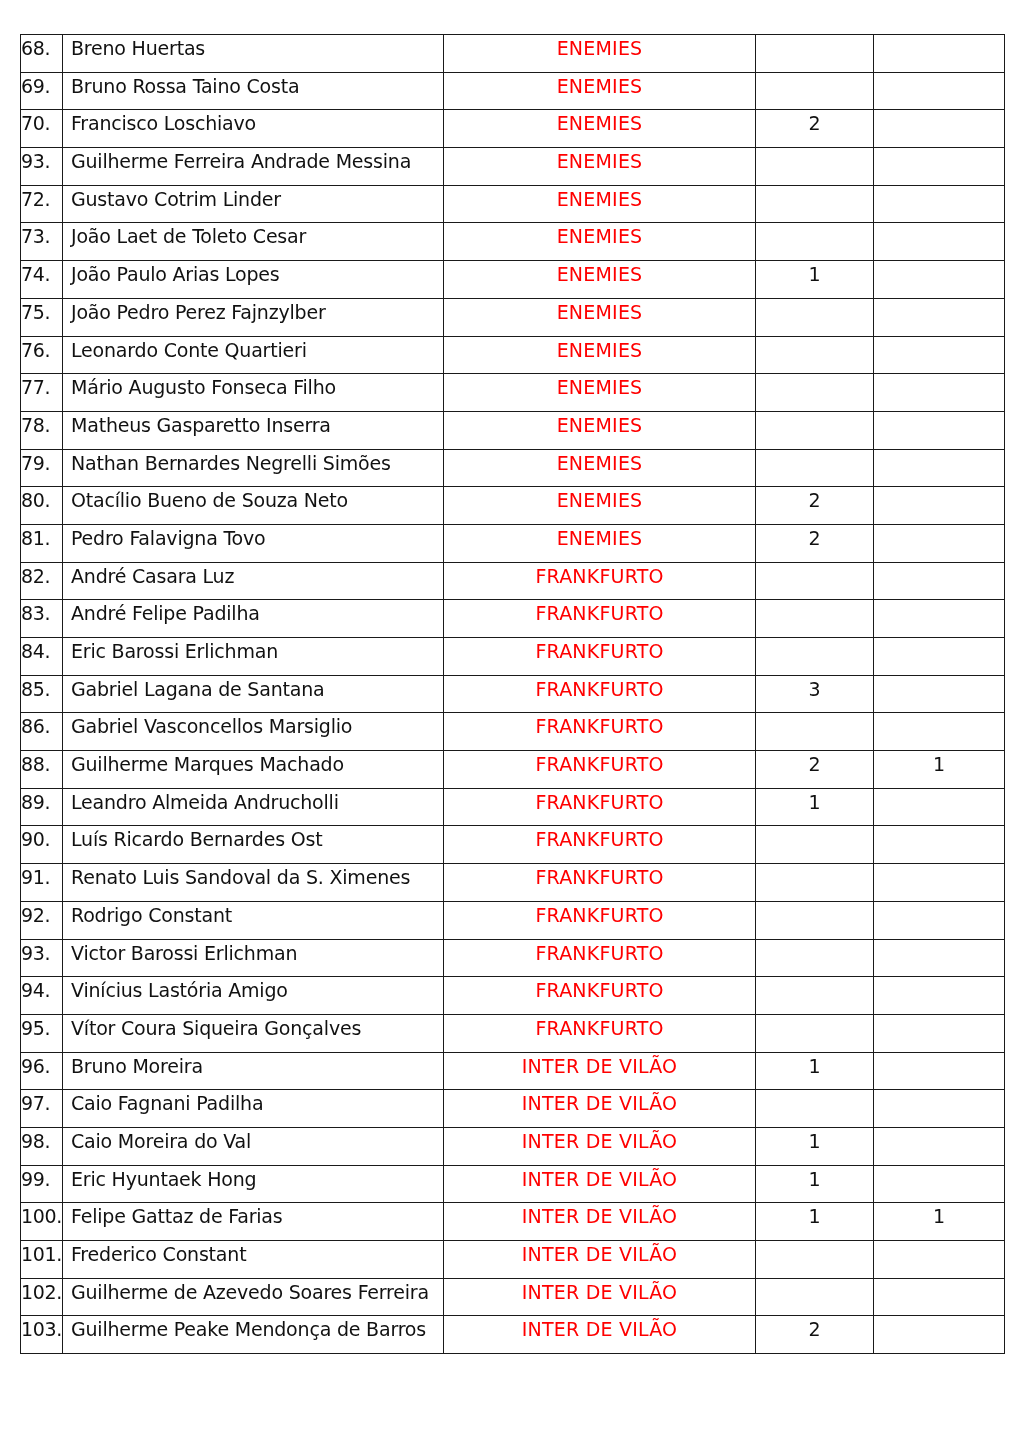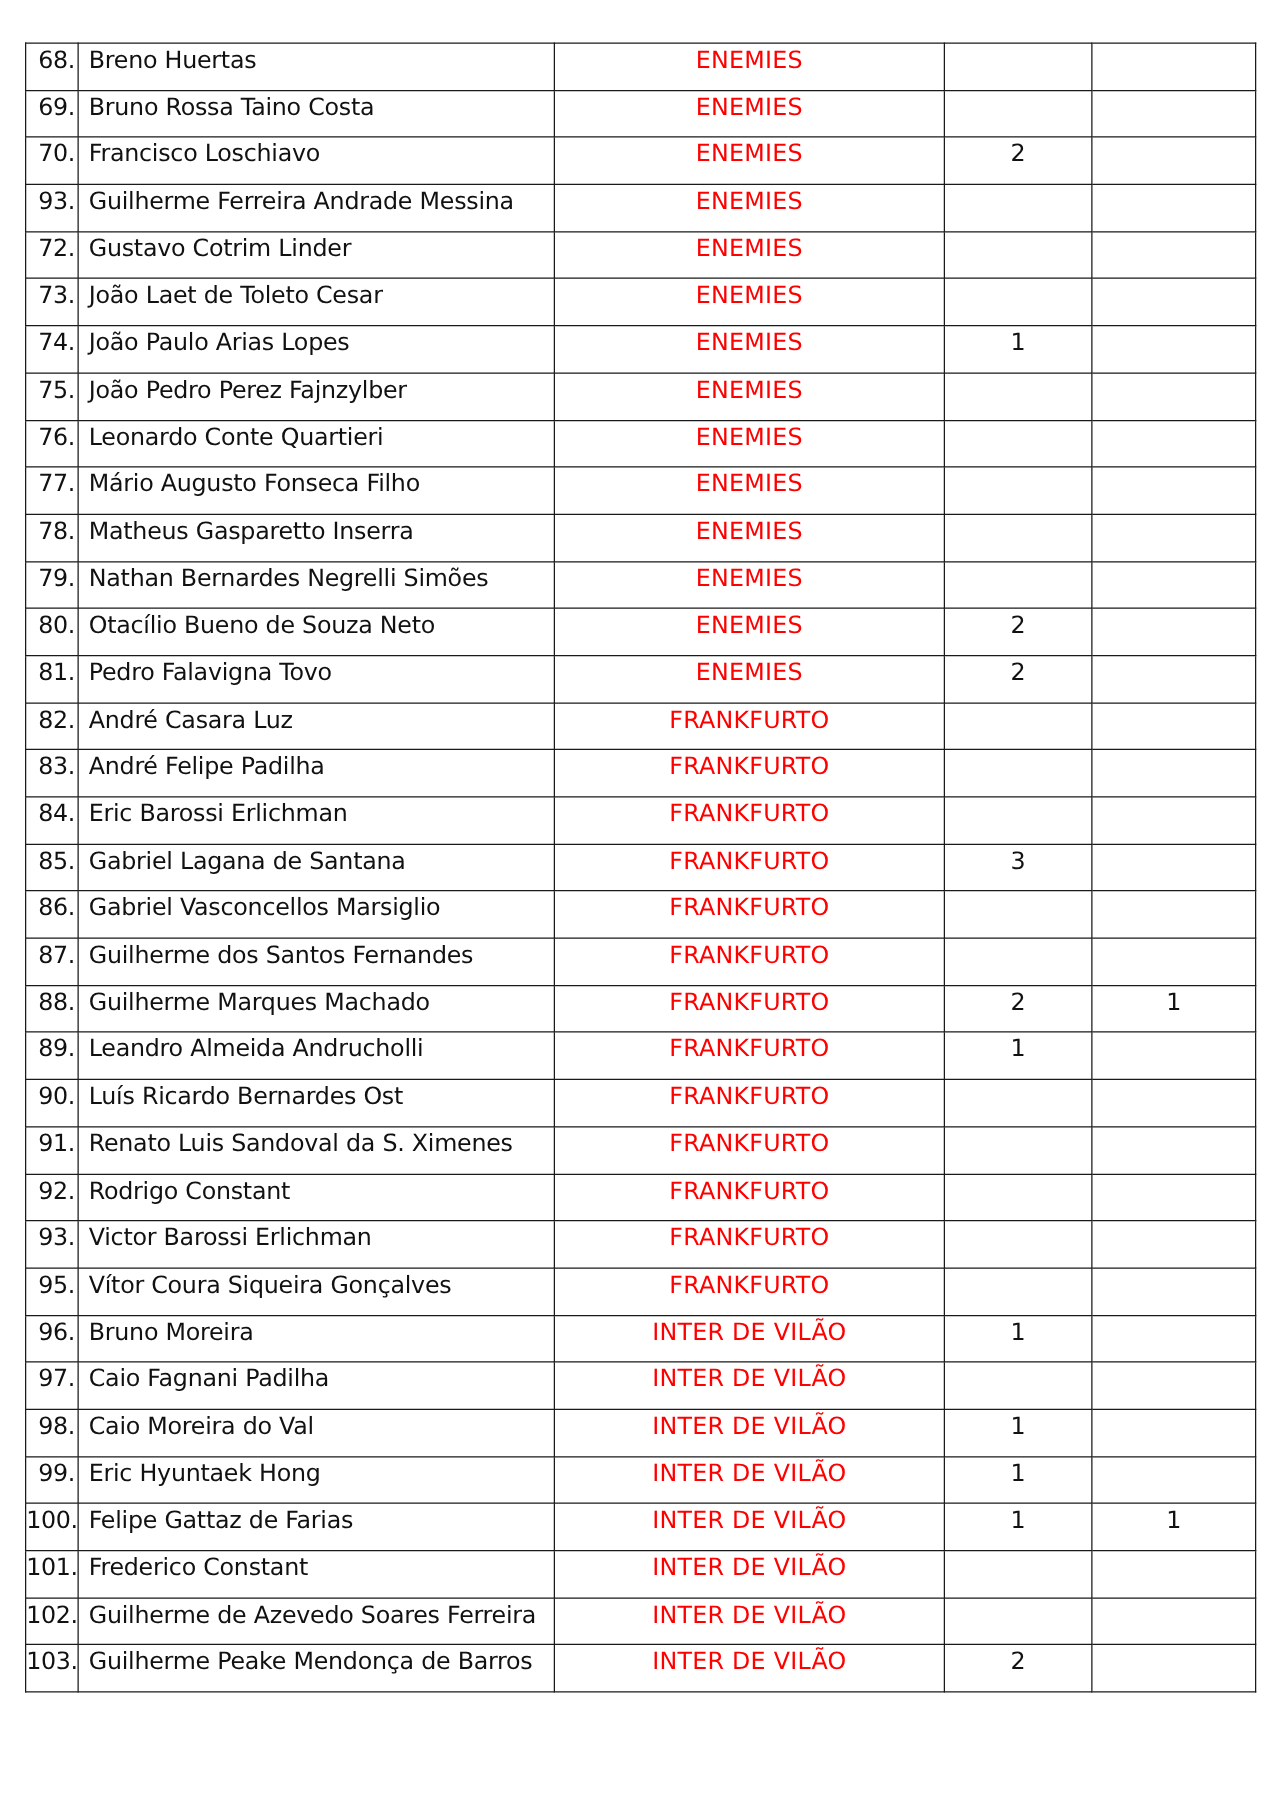--- a/index.html
+++ b/index.html
@@ -22,21 +22,21 @@
       line-height: 26px;
       color: #111;
       white-space: nowrap;
       overflow: hidden;
     }
     col.c-num { width: 42px; }
     col.c-name { width: 381px; }
     col.c-team { width: 312px; }
     col.c-v1 { width: 118px; }
     col.c-v2 { width: 131px; }
-    td.num { text-align: right; padding-right: 2px !important; letter-spacing: -0.3px; margin-left: 17px; }
+    td.num { padding-right: 2px !important; letter-spacing: -0.3px; margin-left: 17px; }
     td.name { padding-left: 8px !important; letter-spacing: -0.2px; }
     td.team { text-align: center; font-weight: normal; color: #ff0000 !important; letter-spacing: 0.2px; }
     td.v1, td.v2 { text-align: center; }
   </style>
 </head>
 <body>
 
 <table id="roster">
   <colgroup>
     <col class="c-num">
@@ -173,27 +173,20 @@
         <td class="v2"></td>
       </tr>
       <tr>
         <td class="num">86.</td>
         <td class="name">Gabriel Vasconcellos Marsiglio</td>
         <td class="team">FRANKFURTO</td>
         <td class="v1"></td>
         <td class="v2"></td>
       </tr>
       <tr>
-        <td class="num">87.</td>
-        <td class="name">Guilherme dos Santos Fernandes</td>
-        <td class="team">FRANKFURTO</td>
-        <td class="v1"></td>
-        <td class="v2"></td>
-      </tr>
-      <tr>
         <td class="num">88.</td>
         <td class="name">Guilherme Marques Machado</td>
         <td class="team">FRANKFURTO</td>
         <td class="v1">2</td>
         <td class="v2">1</td>
       </tr>
       <tr>
         <td class="num">89.</td>
         <td class="name">Leandro Almeida Andrucholli</td>
         <td class="team">FRANKFURTO</td>
@@ -217,20 +210,27 @@
       <tr>
         <td class="num">92.</td>
         <td class="name">Rodrigo Constant</td>
         <td class="team">FRANKFURTO</td>
         <td class="v1"></td>
         <td class="v2"></td>
       </tr>
       <tr>
         <td class="num">93.</td>
         <td class="name">Victor Barossi Erlichman</td>
+        <td class="team">FRANKFURTO</td>
+        <td class="v1"></td>
+        <td class="v2"></td>
+      </tr>
+      <tr>
+        <td class="num">94.</td>
+        <td class="name">Vinícius Lastória Amigo</td>
         <td class="team">FRANKFURTO</td>
         <td class="v1"></td>
         <td class="v2"></td>
       </tr>
       <tr>
         <td class="num">95.</td>
         <td class="name">Vítor Coura Siqueira Gonçalves</td>
         <td class="team">FRANKFURTO</td>
         <td class="v1"></td>
         <td class="v2"></td>

